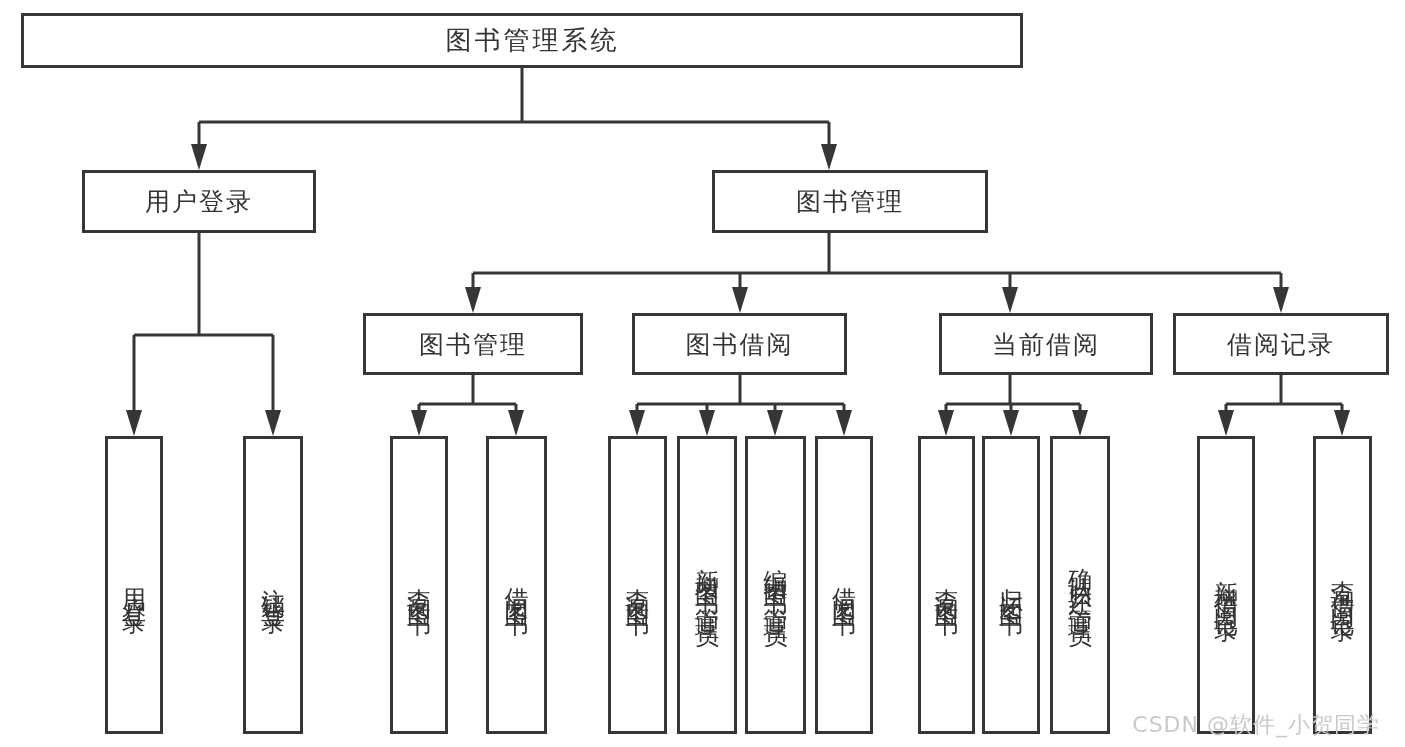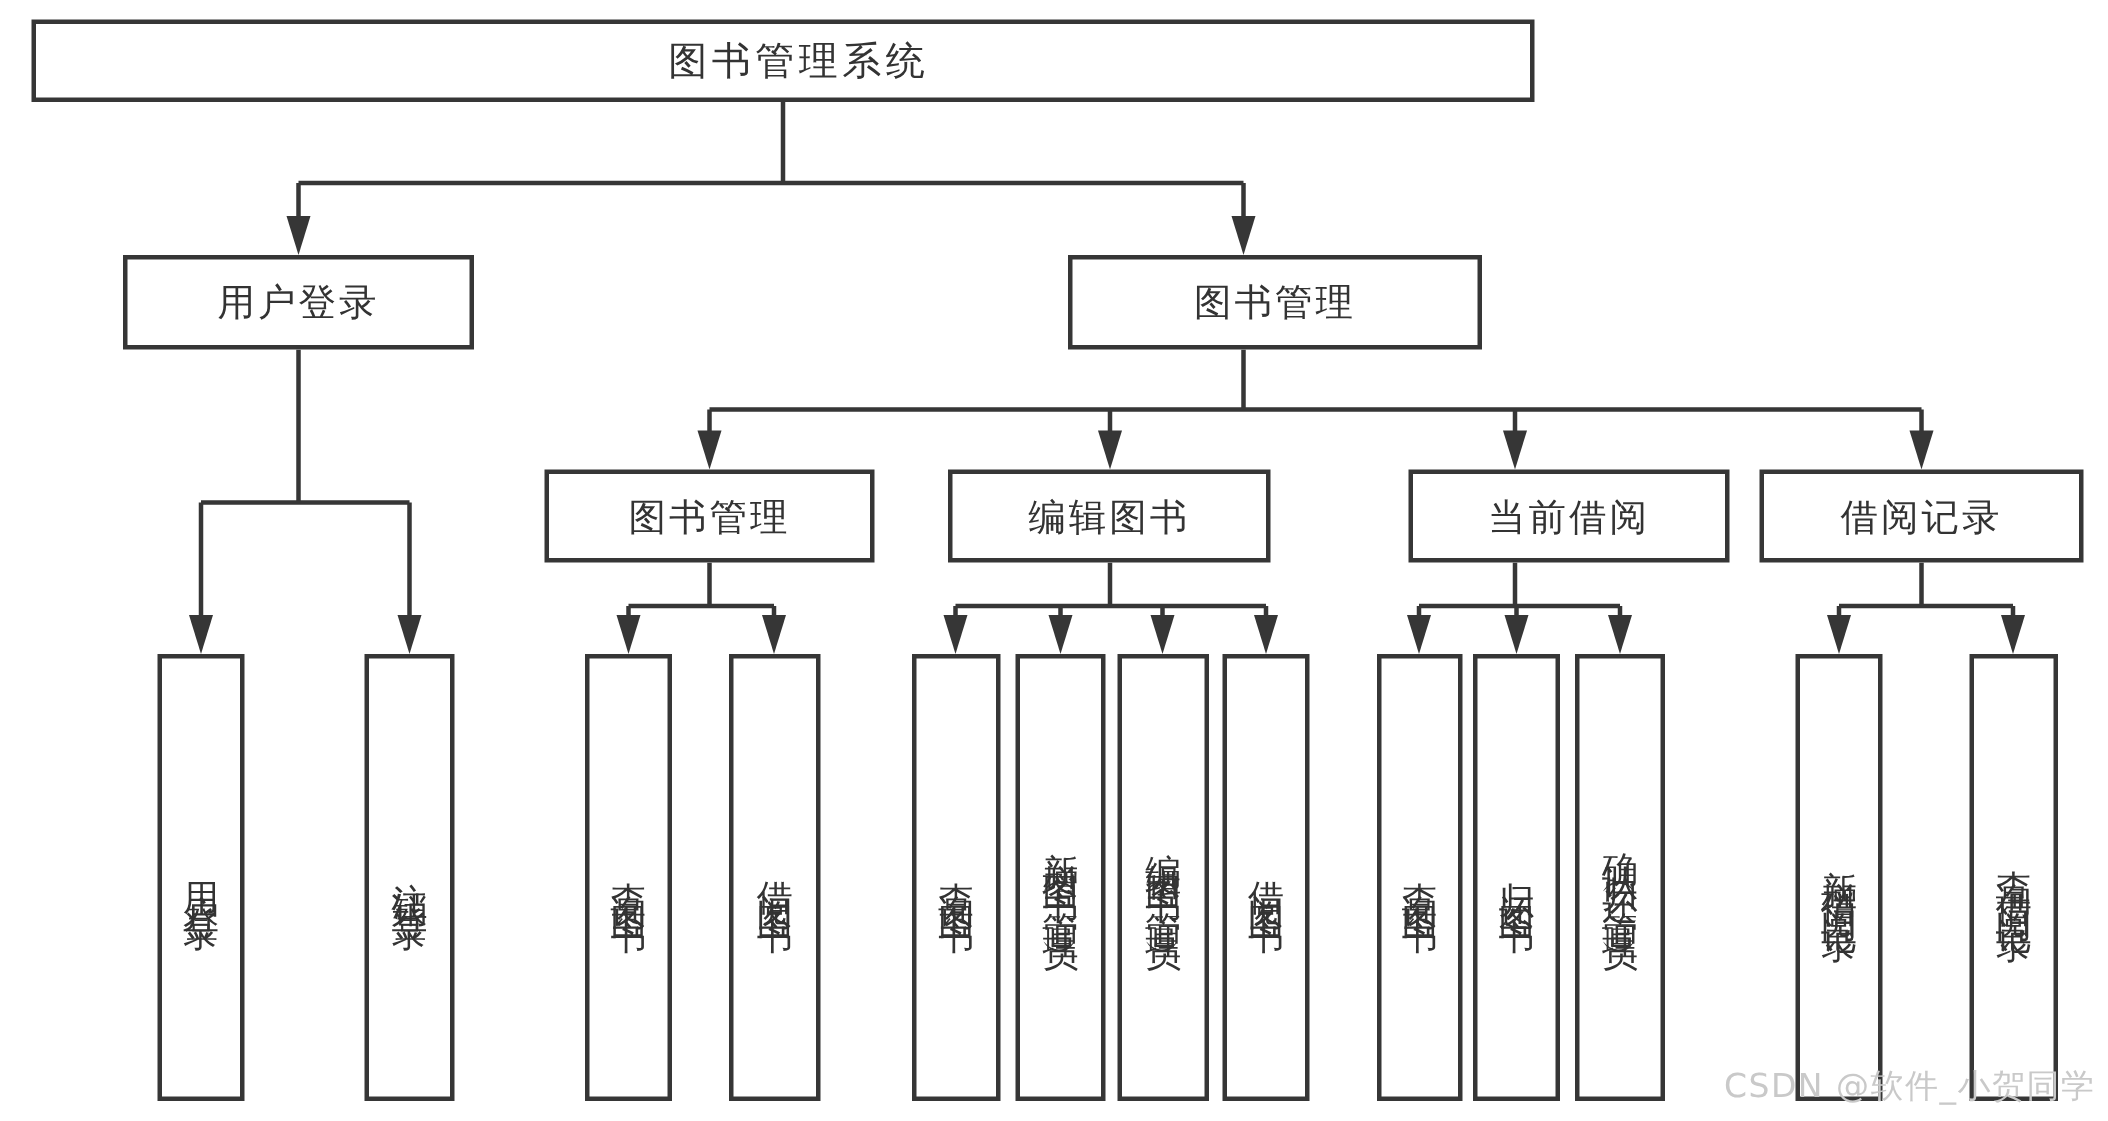--- a/index.html
+++ b/index.html
@@ -33,21 +33,21 @@
   .vbox { font-size: 24px; }
   .vbox .vlabel {
     writing-mode: vertical-rl;
     line-height: 1;
     letter-spacing: 8px;
     white-space: nowrap;
   }
   .watermark {
     position: absolute;
     top: 712px;
-    right: 8px;
+    right: 25px;
     font-size: 22px;
     line-height: 1.2;
     color: var(--watermark, #c9c9c9);
     z-index: 5;
     letter-spacing: 1px;
   }
 </style>
 </head>
 <body>
 
@@ -101,21 +101,21 @@
     <span>用户登录</span>
   </div>
   <div class="node hbox" style="left:712px;top:170px;width:276px;height:63px">
     <span>图书管理</span>
   </div>
 
   <div class="node hbox" style="left:363px;top:313px;width:220px;height:62px">
     <span>图书管理</span>
   </div>
   <div class="node hbox" style="left:632px;top:313px;width:215px;height:62px">
-    <span>编辑图书</span>
+    <span>图书借阅</span>
   </div>
   <div class="node hbox" style="left:939px;top:313px;width:214px;height:62px">
     <span>当前借阅</span>
   </div>
   <div class="node hbox" style="left:1173px;top:313px;width:216px;height:62px">
     <span>借阅记录</span>
   </div>
 
   <div class="node vbox" style="left:105px;top:436px;width:58px;height:298px">
     <span class="vlabel">用户登录</span>

